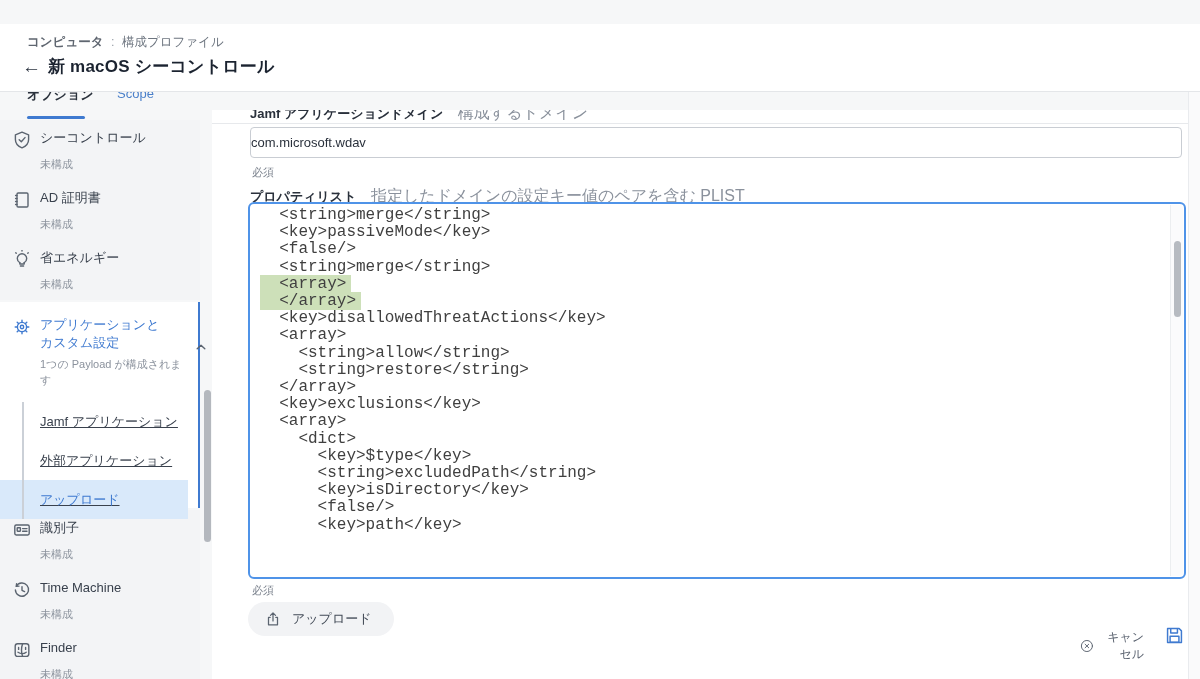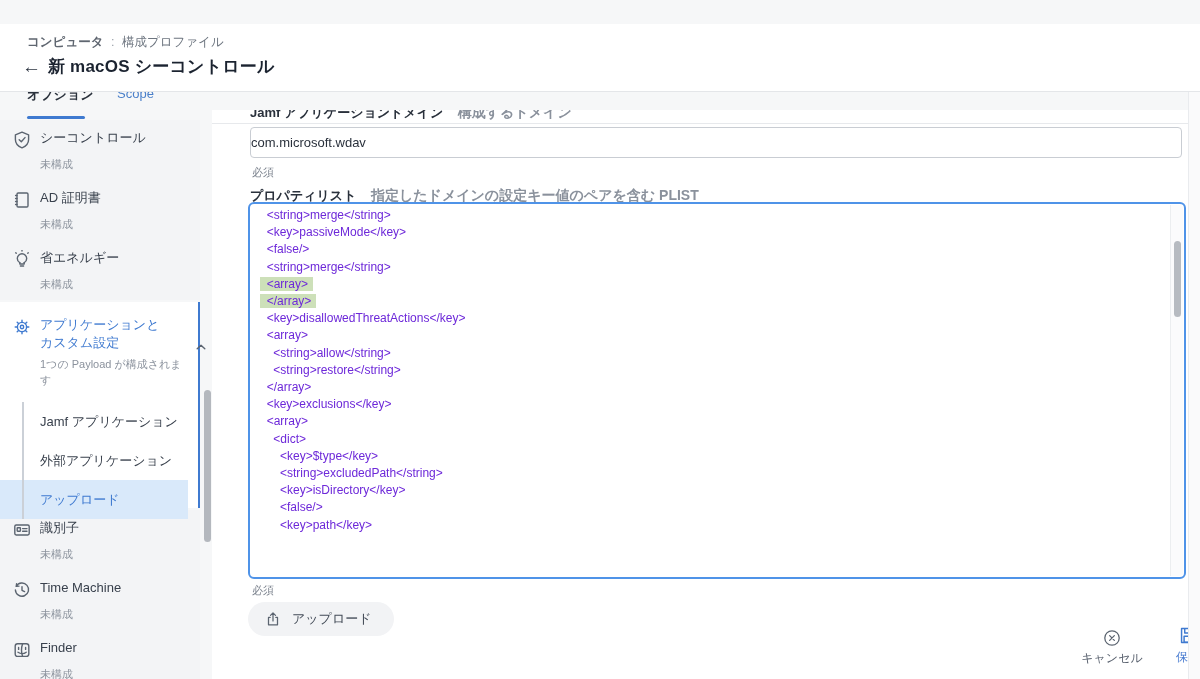--- a/index.html
+++ b/index.html
@@ -35,58 +35,58 @@
     display:flex; align-items:flex-start; cursor:pointer; }
   .sb-row .icon, .sb-group .icon { flex:none; width:20px; height:20px; margin-right:8px; margin-top:1px; }
   .sb-label { font-size:13px; color:#39414d; line-height:17px; }
   .sb-status { font-size:11px; color:#8b929d; margin-top:11px; }
   .sb-group { background:#ffffff; border-right:2px solid var(--accent,#3f7ad0);
     padding:14px 0 0 12px; min-height:206px; }
   .sb-group-head { display:flex; align-items:flex-start; cursor:pointer; }
   .sb-group-label { font-size:13px; line-height:18px; color:var(--accent,#3f7ad0); width:132px; }
   .sb-group-desc { font-size:11px; line-height:16px; color:#8b929d; margin-top:4px; width:152px; }
   .chevron { flex:none; width:14px; height:14px; margin-left:2px; margin-top:24px; cursor:pointer; }
-  .sb-subs { position:relative; margin:14px 10px 0 -12px; }
+  .sb-subs { position:relative; margin:14px 10px 0 -12px;text-decoration:underline; }
   .sb-rule { position:absolute; left:22px; top:0; bottom:0; width:2px; background:#cbd0d7; }
   .sb-sub { padding:10px 8px 10px 40px; font-size:13px; line-height:19px; color:#39414d;
     cursor:pointer; }
   .sb-sub.selected { background:#d9e9fa; color:var(--accent,#3f7ad0); }
   .sb-filler { flex:1; background:#f3f4f6; }
   .sb-scrollbar { position:absolute; left:204px; top:390px; width:7px; height:152px;
     background:#b4b8be; border-radius:4px; z-index:3; cursor:pointer; }
 
   
   .panel { position:absolute; left:212px; top:110px; width:976px; bottom:0;
     background:#ffffff; overflow:hidden; z-index:1; }
   .section-head { position:absolute; left:38px; top:-7px; white-space:nowrap; }
   .field-label { font-size:13px; font-weight:bold; color:#2a313c; }
-  .field-hint { font-size:14px; color:#8a919c; margin-left:10px; font-weight:bold; }
+  .field-hint { font-size:16px; color:#8a919c; margin-left:10px; font-weight:normal; }
   .section-hairline { position:absolute; left:0; top:13px; width:976px; height:1px; background:#e7e9ec; }
   .domain-input { position:absolute; left:38px; top:17px; width:932px; height:31px;
     border:1px solid #c9cdd3; border-radius:4px; background:#fff; font-size:13px;
     color:#2a313c; padding:0 0; font-family:inherit; outline:none; }
   .required { position:absolute; left:40px; font-size:11px; color:#7d848f; }
   .req1 { top:55px; } .req2 { top:473px; }
   .plist-label { position:absolute; left:38px; top:76px; white-space:nowrap; }
   .plist-box { position:absolute; left:36px; top:92px; width:938px; height:377px;
     border:2px solid #4f93e8; border-radius:6px; background:#fff; overflow:hidden; cursor:text; }
   .pl-lines { padding:3px 24px 0 10px; }
-  .pl-line { white-space:pre; font-size:12px; line-height:17.2px; color:#6d28d9; }
+  .pl-line { white-space:pre; font-size:16px; line-height:17.2px; color:#404040;font-family:Liberation Mono, monospace; }
   .pl-line .hl { background:var(--hl,#cde0b9); padding-right:5px; }
   .pl-track { position:absolute; top:1px; right:1px; bottom:1px; width:13px;
     background:#fbfbfc; border-left:1px solid #eceef0; border-radius:0 4px 4px 0; }
   .pl-thumb { position:absolute; top:36px; left:3px; width:7px; height:76px;
     background:#b7bbc1; border-radius:4px; cursor:pointer; }
   .upload-btn { position:absolute; left:36px; top:492px; height:34px; padding:0 22px 0 16px;
     background:#f2f3f5; border:none; border-radius:17px; display:flex; align-items:center;
     gap:10px; font-family:inherit; font-size:13px; color:#434b57; cursor:pointer; }
   .upload-btn svg { width:18px; height:18px; }
 
-  .action { position:absolute; display:flex; flex-direction:column; align-items:center;
-    gap:3px; cursor:pointer; }
+  .action { position:absolute; display:flex; flex-direction:row; align-items:center;
+    gap:3px; cursor:pointer;text-align:right; }
   .action-cancel { left:868px; top:519px; width:64px; color:#5b6370; }
   .action-save   { left:952px; top:515px; width:48px; color:#4579cf; }
   .action .alabel { font-size:12px; }
   .action svg { width:18px; height:18px; }
   .action-save svg { width:21px; height:21px; }
 
   .page-scrollbar { position:absolute; right:0; top:68px; bottom:0; width:12px;
     background:#fafafb; border-left:1px solid #e9ebee; z-index:4; cursor:pointer; }
 
   svg.lineart { fill:none; stroke:#5b6470; stroke-width:1.4; stroke-linecap:round; stroke-linejoin:round; }

